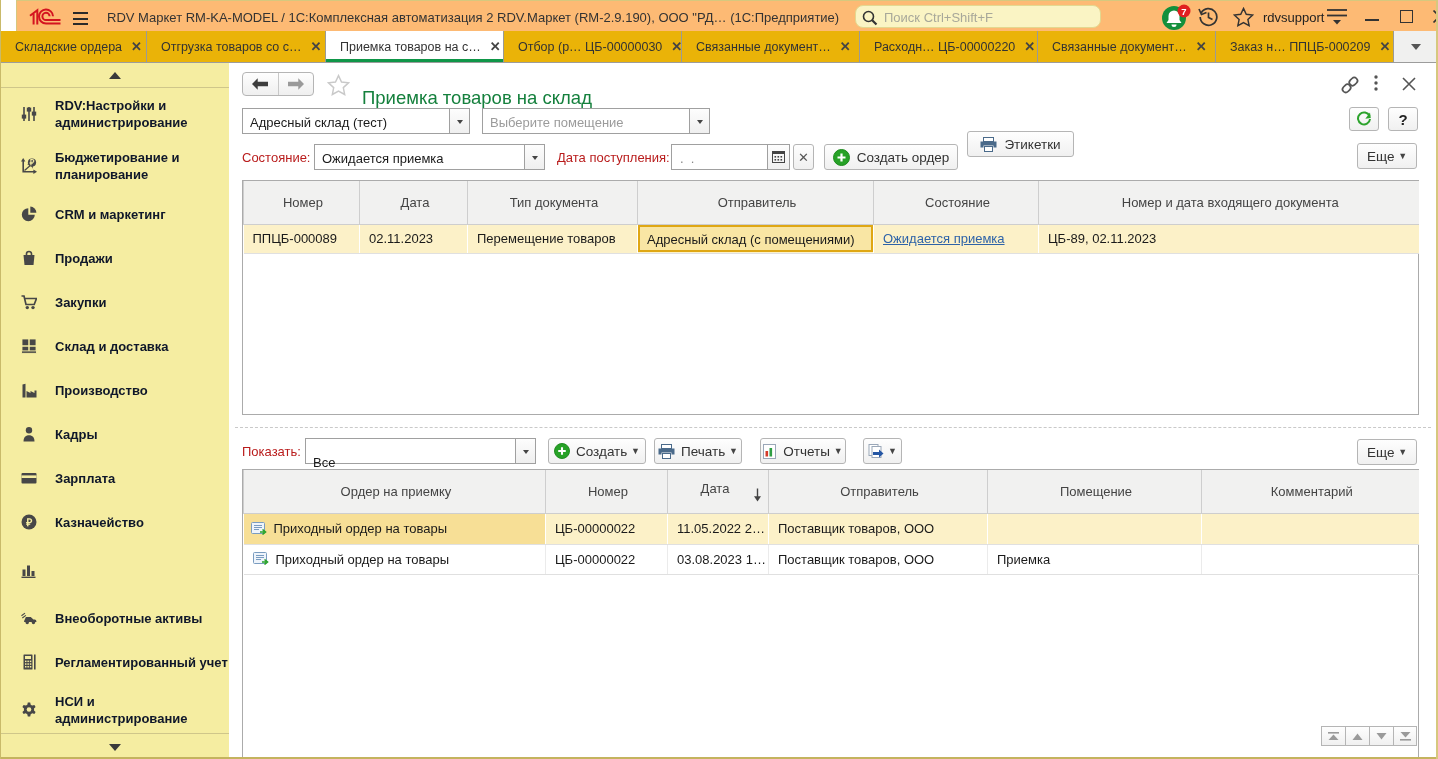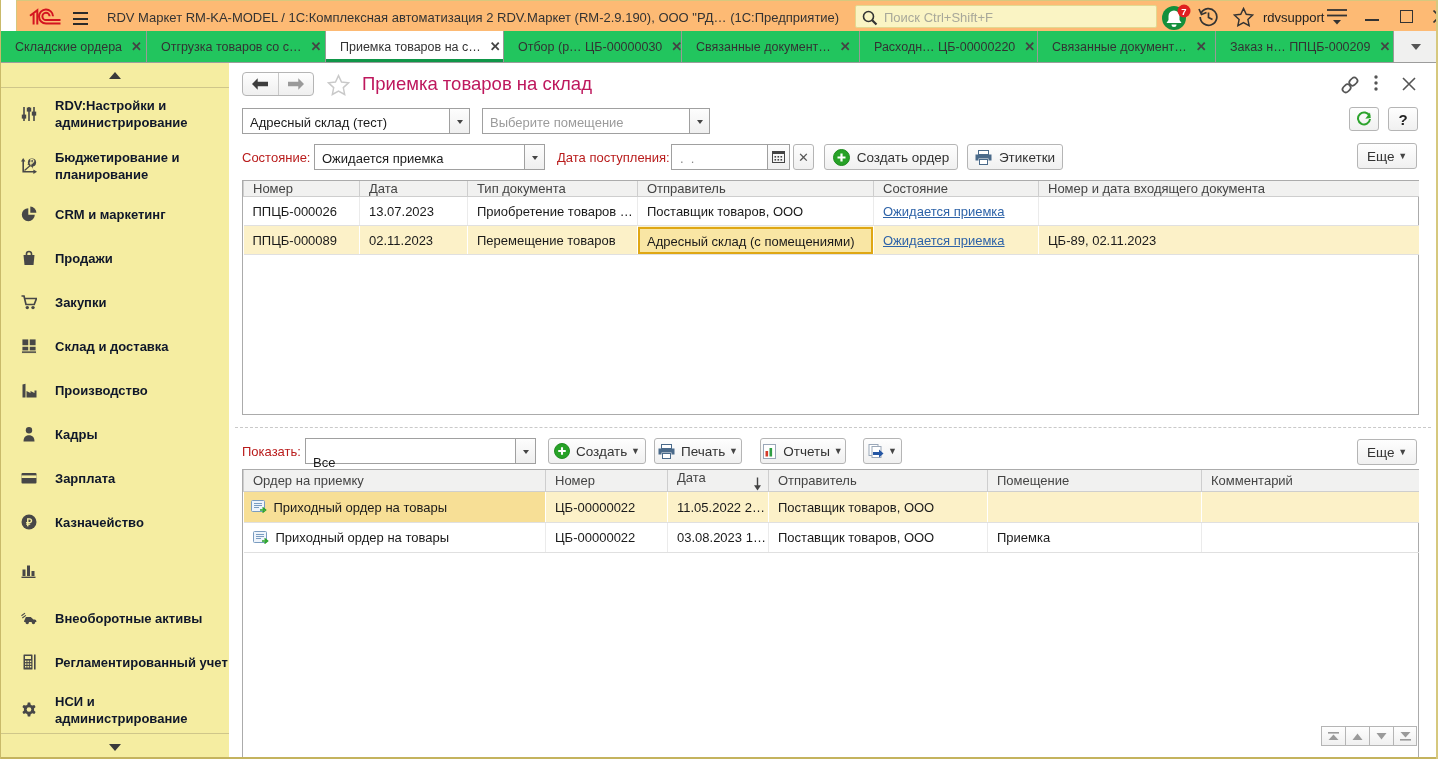--- a/index.html
+++ b/index.html
@@ -5,26 +5,26 @@
 * { margin:0; padding:0; box-sizing:border-box; }
 html,body { width:1438px; height:759px; overflow:hidden; font-family:"Liberation Sans", sans-serif; }
 body { background:#fff; position:relative; }
 
 
 #titlebar { position:absolute; left:16px; top:0; width:1438px; height:31px; background:#fdba74; border-top:1px solid #d6c87e; border-left:1px solid #d6c87e; border-right:1px solid #d6c87e; }
 #logo1c { position:absolute; }
 #hamb { position:absolute; left:56px; top:11px; width:15px; height:13px; }
 #hamb div { height:2px; background:#2a2a2a; margin-bottom:3.5px; }
 #wintitle { position:absolute; left:90px; top:9px; font-size:13px; color:#333; white-space:nowrap; }
-#searchbox { position:absolute; left:838px; top:4px; width:302px; height:23px; background:#faf4c4; border:1px solid #e3d88f; border-radius:2px; }
+#searchbox { position:absolute; left:838px; top:4px; width:246px; height:23px; background:#faf4c4; border:1px solid #e3d88f; border-radius:8px; }
 #searchbox .ph { position:absolute; left:28px; top:4px; color:#a8a89a; font-size:13px; }
 
 
 #tabbar { position:absolute; left:1px; top:31px; width:1436px; height:32px; background:#f7efa4; display:flex; border-bottom:1px solid #9c9c9c; }
-.tab { height:31px; background:#22c55e; border-right:1px solid #9a9a96; font-size:12.5px; color:#333; display:flex; align-items:center; padding:0 10px 0 14px; white-space:nowrap; position:relative; }
+.tab { height:31px; background:#eab308; border-right:1px solid #9a9a96; font-size:12.5px; color:#333; display:flex; align-items:center; padding:0 10px 0 14px; white-space:nowrap; position:relative; }
 .tab .x { margin-left:9px; color:#444; font-size:13px; font-weight:bold; }
 .tab.active { background:#fff; }
 .tab.active:after { content:""; position:absolute; left:0; right:0; bottom:0; height:3px; background:#0f9648; }
 .tabdrop { flex:1; background:#f0f0ef; display:flex; align-items:center; justify-content:center; }
 
 
 #sidebar { position:absolute; left:1px; top:63px; width:228px; height:695px; background:#f5eda1; }
 #sb-top { height:25px; border-bottom:1px solid #cfc68a; text-align:center; }
 #sb-bottom { position:absolute; bottom:2px; left:0; right:0; height:23px; border-top:1px solid #cfc68a; text-align:center; }
 #sb-items { height:644px; overflow:hidden; }
@@ -37,21 +37,21 @@
 #main { position:absolute; left:229px; top:63px; width:1208px; height:695px; background:#fff; }
 #main .yborder-r { position:absolute; right:0; top:0; bottom:0; width:1px; background:#d6c87e; }
 .btn { background:linear-gradient(#fefefe,#f0f0f0); border:1px solid #b5b5b5; border-radius:3px; font-size:13.5px; color:#333; display:inline-flex; align-items:center; justify-content:center; font-family:"Liberation Sans", sans-serif; }
 .combo { border:1px solid #a0a0a0; background:#fff; position:relative; height:24px;text-align:center; }
 .combo .cbtn { position:absolute; right:0; top:0; bottom:0; width:20px; border-left:1px solid #a0a0a0; background:linear-gradient(#fdfdfd,#efefef); }
 .combo .cbtn:after { content:""; position:absolute; left:6.5px; top:11px; border:3.5px solid transparent; border-top:4.5px solid #444; }
 .combo .val { position:absolute; left:7px; top:5px; font-size:13px; color:#1a1a1a; white-space:nowrap; }
 .lbl { position:absolute; font-size:13px; color:#b91c1c; white-space:nowrap; }
 .abs { position:absolute; }
 table.grid { border-collapse:collapse; table-layout:fixed; width:1175px; font-size:13px; color:#1a1a1a; }
-table.grid th { background:#f1f1f0; border:1px solid #cecece; border-top:none; font-weight:normal; text-align:left; color:#444; height:15px; padding:0 6px 0 9px; overflow:hidden; white-space:nowrap; }
+table.grid th { background:#f1f1f0; border:1px solid #cecece; border-top:none; font-weight:normal; text-align:center; color:#444; height:43px; padding:0 6px 0 9px; overflow:hidden; white-space:nowrap; }
 table.grid td { border-right:1px solid #ebebeb; border-bottom:1px solid #e0e0e0; padding:0 6px 0 9px; overflow:hidden; white-space:nowrap; }
 tr.sel td { border-right-color:#fff; }
 .gridwrap { position:absolute; border:1px solid #ababab; background:#fff; }
 a.lnk { color:#2e63a8; text-decoration:underline; }
 </style>
 </head>
 <body>
 <div id="titlebar">
   <svg id="logo1c" width="46" height="32" viewBox="0 0 46 32" style="position:absolute;left:0;top:0">
     <g fill="none" stroke="#d41420" stroke-width="2">
@@ -283,21 +283,21 @@
       </div>
     <div style="flex:1;display:flex;align-items:center;justify-content:center">
         <svg width="16" height="12" viewBox="0 0 14 10">
           <path d="M9 0 L9 3 L0 3 L0 7 L9 7 L9 10 L14 5 Z" fill="#9a9a9a"></path>
         </svg>
       </div>
   </div>
   <svg class="abs" style="left:98px;top:11px" width="23" height="22" viewBox="0 0 22 21">
       <path d="M11 1.5 L13.9 7.6 L20.6 8.4 L15.6 13 L16.9 19.6 L11 16.3 L5.1 19.6 L6.4 13 L1.4 8.4 L8.1 7.6 Z" fill="none" stroke="#c9c9c9" stroke-width="1.4"></path>
     </svg>
-  <div class="abs" style="left:133px;top:10px;font-size:18.5px;color:#be185d;white-space:nowrap">Приемка товаров на склад</div>
+  <div class="abs" style="left:133px;top:24px;font-size:18.5px;color:#15803d;white-space:nowrap">Приемка товаров на склад</div>
   <svg class="abs" style="left:1111px;top:12px" width="20" height="20" viewBox="0 0 20 20">
       <g fill="none" stroke="#555" stroke-width="1.7" transform="rotate(-45 10 10)">
         <rect x="0.8" y="6.8" width="8.8" height="6.4" rx="3.2"></rect>
         <rect x="10.4" y="6.8" width="8.8" height="6.4" rx="3.2"></rect>
       </g>
     </svg>
   <div class="abs" style="left:1145px;top:11px;color:#555;font-size:14px;letter-spacing:0"><svg width="4" height="18" viewBox="0 0 4 18">
         <circle cx="2" cy="3" r="1.7" fill="#555"></circle>
         <circle cx="2" cy="9" r="1.7" fill="#555"></circle>
         <circle cx="2" cy="15" r="1.7" fill="#555"></circle>
@@ -341,21 +341,21 @@
             <rect x="5.5" y="9" width="1.6" height="1.6"></rect>
             <rect x="8.5" y="9" width="1.6" height="1.6"></rect>
           </g>
         </svg></span>
   </div>
   <div class="btn abs" style="left:564px;top:81px;width:21px;height:26px;color:#555;font-size:13px">✕</div>
   <div class="btn abs" style="left:595px;top:81px;width:134px;height:26px"><svg width="17" height="17" viewBox="0 0 17 17" style="margin-right:7px">
         <circle cx="8.5" cy="8.5" r="8" fill="#27a227" stroke="#1d8a1d"></circle>
         <path d="M8.5 4.5 V12.5 M4.5 8.5 H12.5" stroke="#fff" stroke-width="2.2"></path>
       </svg>Создать ордер</div>
-  <div class="btn abs" style="left:738px;top:81px;width:96px;height:26px"><svg width="17" height="15" viewBox="0 0 17 15" style="margin-right:7px">
+  <div class="btn abs" style="left:738px;top:68px;width:107px;height:26px"><svg width="17" height="15" viewBox="0 0 17 15" style="margin-right:7px">
         <rect x="3.5" y="0.5" width="10" height="4" fill="#fff" stroke="#4a6a8a"></rect>
         <path d="M0.5 4.5 h16 v6 h-3 v-2 h-10 v2 h-3 Z" fill="#4a6a8a"></path>
         <rect x="4.5" y="9.5" width="8" height="5" fill="#fff" stroke="#4a6a8a"></rect>
       </svg>Этикетки</div>
   <div class="btn abs" style="left:1128px;top:80px;width:60px;height:26px">Еще&nbsp;<span style="font-size:9px;color:#444">▼</span></div>
 
   <div class="gridwrap" style="left:13px;top:117px;width:1177px;height:235px">
     <table class="grid">
       <colgroup>
           <col style="width:116px">
@@ -366,28 +366,20 @@
           <col style="width:380px">
         </colgroup>
       <tbody>
           <tr>
             <th>Номер</th>
             <th>Дата</th>
             <th>Тип документа</th>
             <th>Отправитель</th>
             <th>Состояние</th>
             <th style="border-right:none">Номер и дата входящего документа</th>
-          </tr>
-      <tr style="height:29px">
-            <td>ППЦБ-000026</td>
-            <td>13.07.2023</td>
-            <td>Приобретение товаров …</td>
-            <td>Поставщик товаров, ООО</td>
-            <td><a class="lnk">Ожидается приемка</a></td>
-            <td style="border-right:none"></td>
           </tr>
       <tr class="sel" style="height:29px;background:#fcf1c8">
             <td>ППЦБ-000089</td>
             <td>02.11.2023</td>
             <td>Перемещение товаров</td>
             <td style="padding:0">
               <span style="display:block;height:27px;line-height:26px;border:2px solid #dfa714;background:#f9e6a4;padding:0 0 0 7px">Адресный склад (с помещениями)</span>
             </td>
             <td><a class="lnk">Ожидается приемка</a></td>
             <td style="border-right:none">ЦБ-89, 02.11.2023</td>

